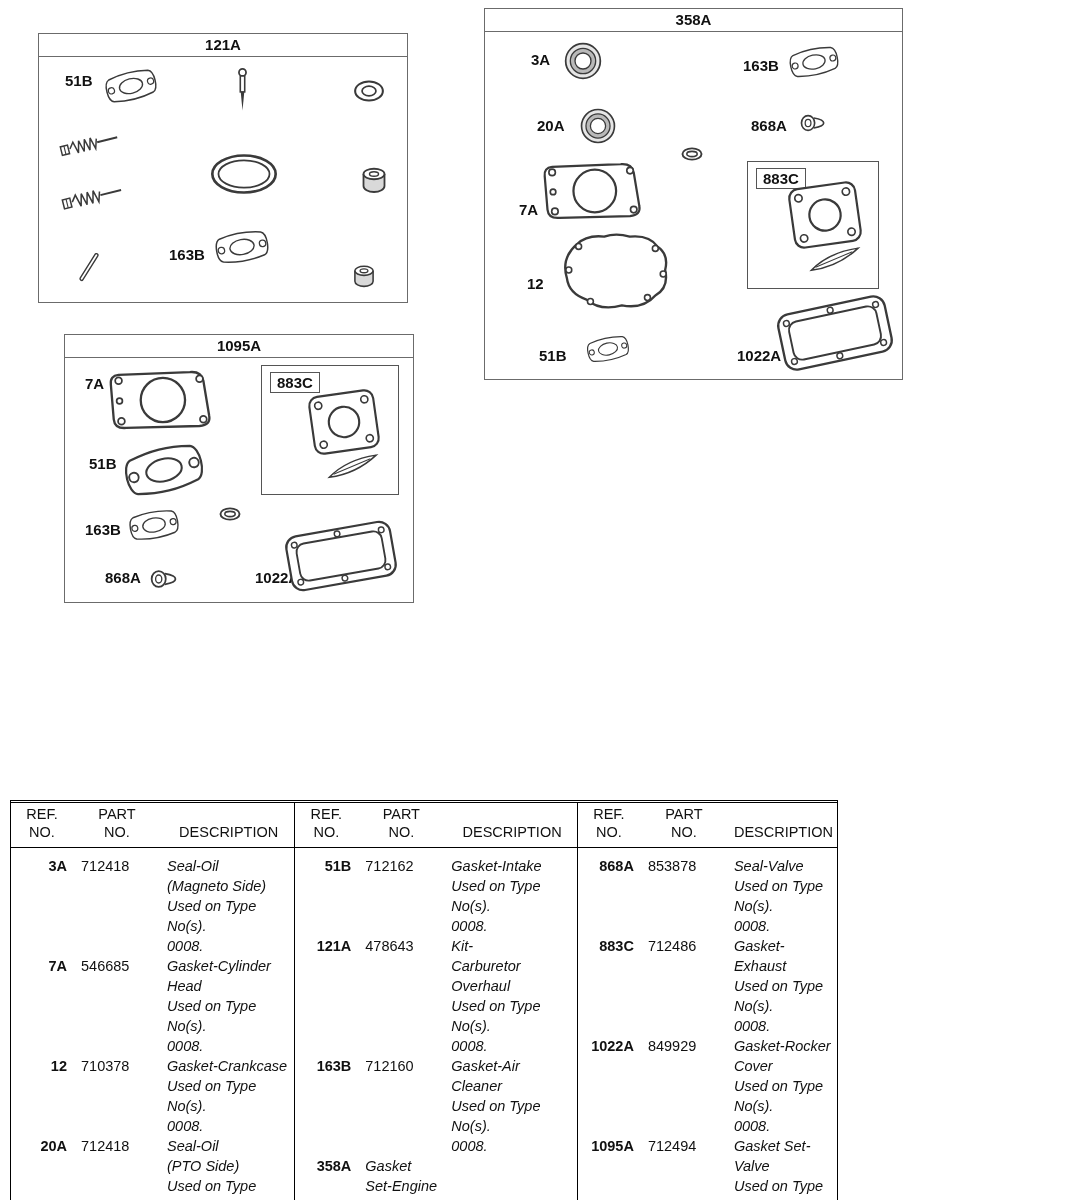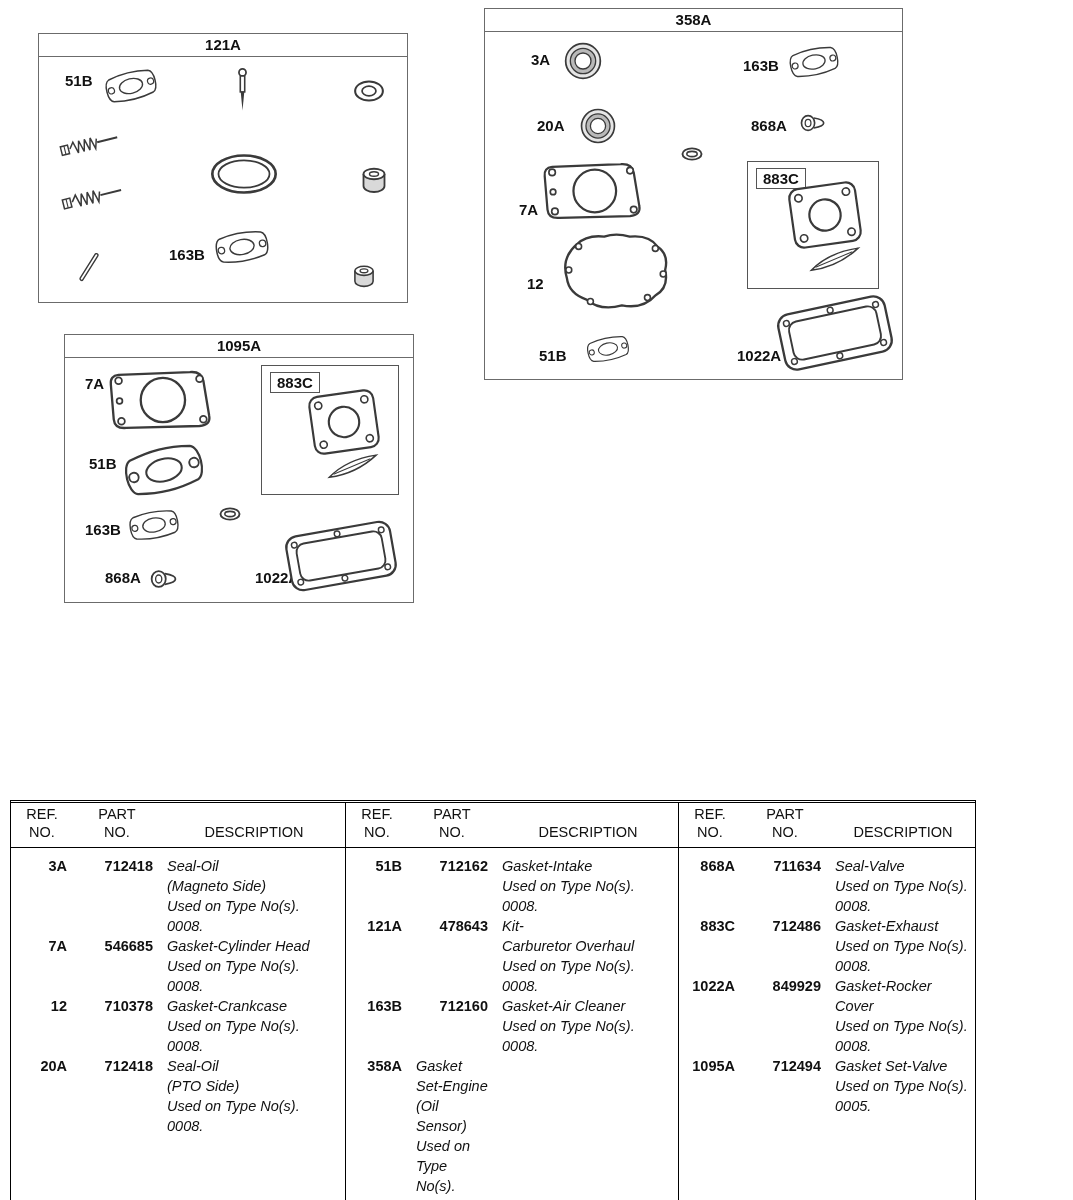--- a/index.html
+++ b/index.html
@@ -17,41 +17,41 @@
   }
   .plabel { position:absolute; font-weight:bold; font-size:15px; white-space:nowrap; }
   .plabel-boxed {
     position:absolute; font-weight:bold; font-size:15px; white-space:nowrap;
     border:1.5px solid #555; padding:1px 6px; background:#fff;
   }
   .subbox { position:absolute; border:1.5px solid #555; background:#fff; }
   .shape { position:absolute; overflow:visible; }
   
   .ptable {
-    position:absolute; left:10px; top:800px; width:966px; height:400px;
+    position:absolute; left:10px; top:800px; width:828px; height:400px;
     display:flex; align-items:stretch;
     border-top:3px double #000; border-left:1px solid #000; border-right:1px solid #000;
     font-size:14.5px; line-height:20px;
   }
   .tgroup { border-right:1px solid #000; }
   .tgroup:last-child { border-right:none; }
   .g1 { width:335px; } .g2 { width:333px; } .g3 { flex:1; }
   .thead {
     display:grid; grid-template-columns:50px 72px auto; column-gap:14px;
     padding:0 4px 6px 6px; height:45px; align-items:end;
     border-bottom:1px solid #000;
   }
   .th { white-space:pre-line; text-align:center; line-height:18px; font-size:14.5px; }
   .tbody { padding-top:8px; }
   .entry {
     display:grid; grid-template-columns:50px 72px auto; column-gap:14px;
     padding-left:6px; padding-right:4px;
   }
   .ref  { font-weight:bold; text-align:right; }
-  .part { font-weight:bold; text-align:right; }
+  .part { font-weight:normal; }
   .desc { white-space:pre-line;font-style:italic; }
 </style>
 </head>
 <body>
 
 <div class="page">
 
   <svg width="0" height="0" style="position:absolute">
     <defs>
       <symbol id="sym-flange" viewBox="0 0 100 56">
@@ -353,21 +353,21 @@
       <div class="thead">
         <div class="th">REF.
 NO.</div>
         <div class="th">PART
 NO.</div>
         <div class="th">DESCRIPTION</div>
       </div>
       <div class="tbody">
         <div class="entry">
           <div class="ref">868A</div>
-          <div class="part">711634</div>
+          <div class="part">853878</div>
           <div class="desc">Seal-Valve
 Used on Type No(s).
 0008.</div>
         </div>
         <div class="entry">
           <div class="ref">883C</div>
           <div class="part">712486</div>
           <div class="desc">Gasket-Exhaust
 Used on Type No(s).
 0008.</div>

